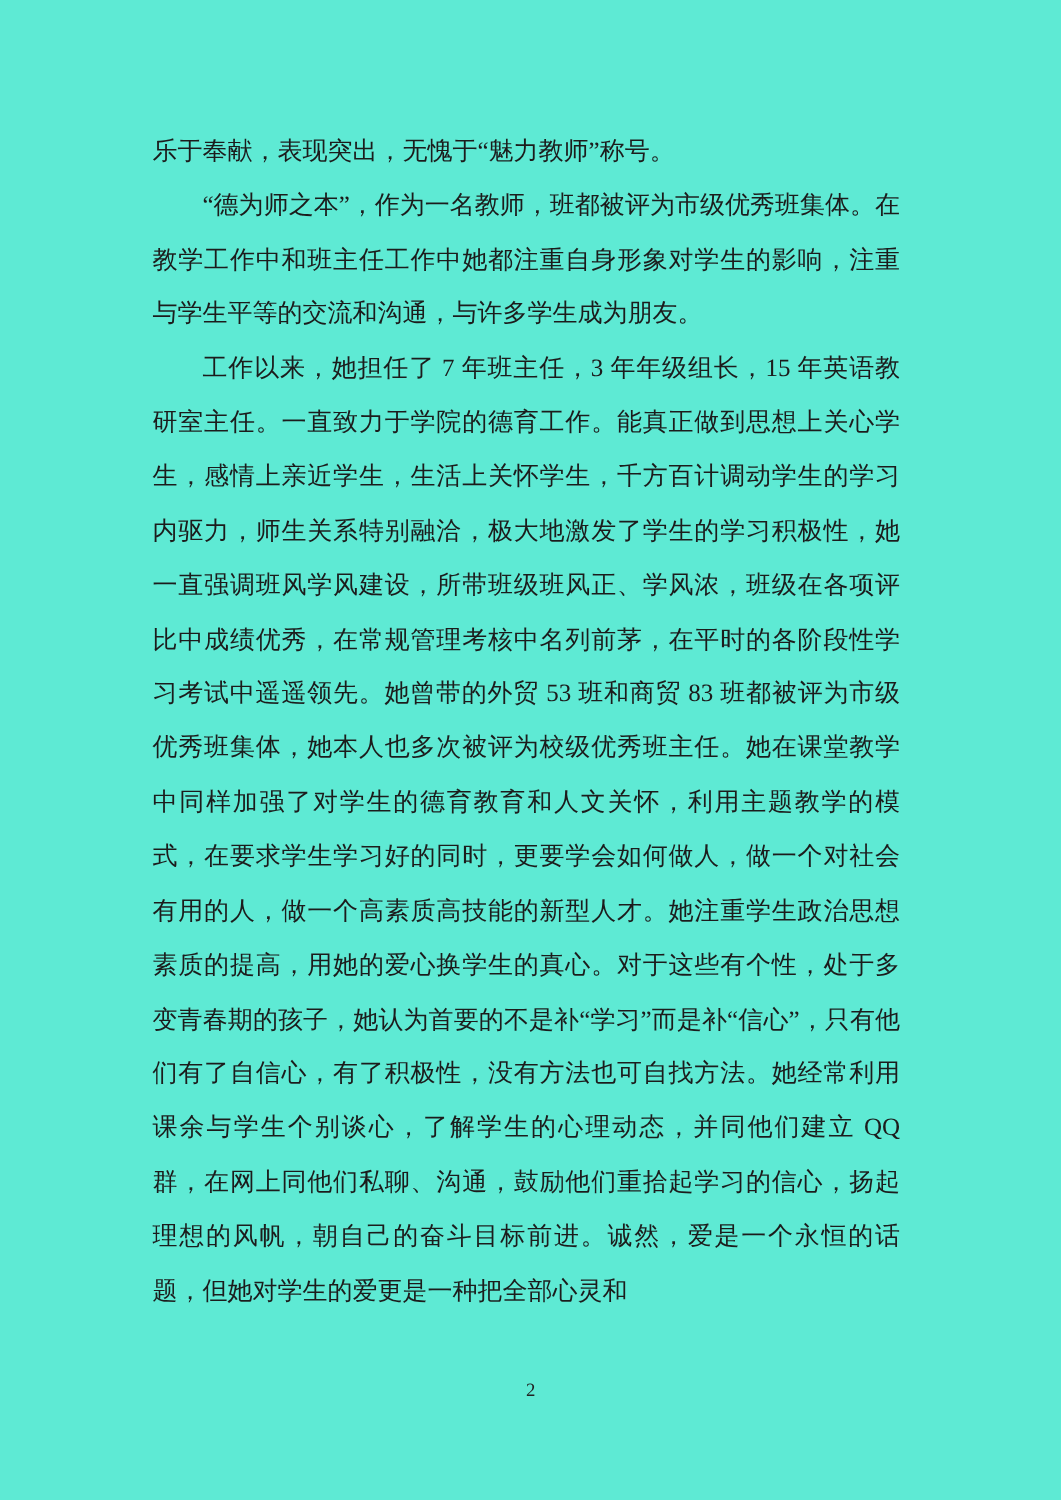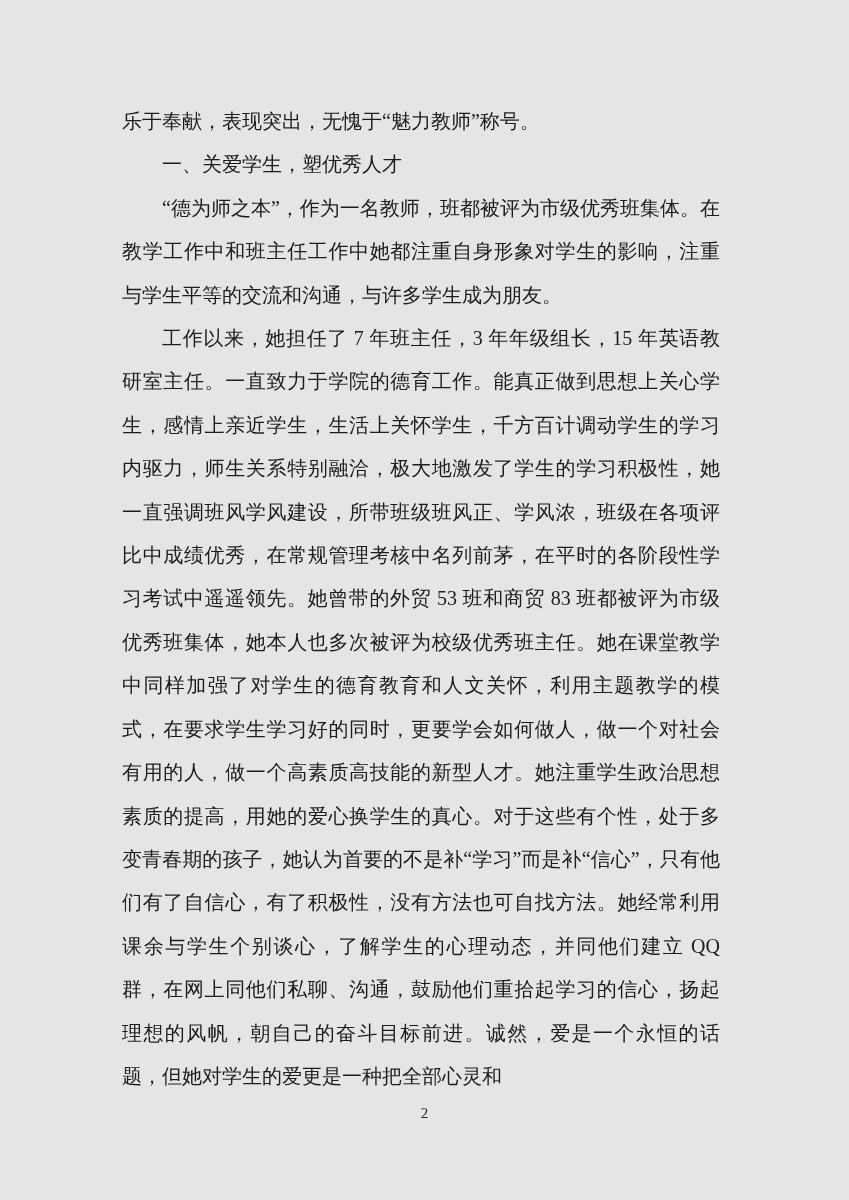--- a/index.html
+++ b/index.html
@@ -4,21 +4,21 @@
 <style>
   html, body {
     margin: 0;
     padding: 0;
     background: #ffffff;
   }
   .page {
     position: relative;
     width: 849px;
     height: 1200px;
-    background: #e5e5e5;
+    background: #5eead4;
     overflow: hidden;
     font-family: "Liberation Serif", "DejaVu Serif", serif;
     color: #1c1c1c;
   }
   .body-text {
     position: absolute;
     left: 122px;
     top: 100px;
     width: 598px;
     font-size: 20px;
@@ -52,18 +52,17 @@
     font-size: 15px;
     color: #222222;
   }
 </style>
 </head>
 <body>
 
 <div class="page">
   <div class="body-text">
     <p class="para-continuation">乐于奉献，表现突出，无愧于“魅力教师”称号。</p>
-    <h2 class="section-heading">一、关爱学生，塑优秀人才</h2>
     <p class="para">“德为师之本”，作为一名教师，班都被评为市级优秀班集体。在教学工作中和班主任工作中她都注重自身形象对学生的影响，注重与学生平等的交流和沟通，与许多学生成为朋友。</p>
     <p class="para">工作以来，她担任了 7 年班主任，3 年年级组长，15 年英语教研室主任。一直致力于学院的德育工作。能真正做到思想上关心学生，感情上亲近学生，生活上关怀学生，千方百计调动学生的学习内驱力，师生关系特别融洽，极大地激发了学生的学习积极性，她一直强调班风学风建设，所带班级班风正、学风浓，班级在各项评比中成绩优秀，在常规管理考核中名列前茅，在平时的各阶段性学习考试中遥遥领先。她曾带的外贸 53 班和商贸 83 班都被评为市级优秀班集体，她本人也多次被评为校级优秀班主任。她在课堂教学中同样加强了对学生的德育教育和人文关怀，利用主题教学的模式，在要求学生学习好的同时，更要学会如何做人，做一个对社会有用的人，做一个高素质高技能的新型人才。她注重学生政治思想素质的提高，用她的爱心换学生的真心。对于这些有个性，处于多变青春期的孩子，她认为首要的不是补“学习”而是补“信心”，只有他们有了自信心，有了积极性，没有方法也可自找方法。她经常利用课余与学生个别谈心，了解学生的心理动态，并同他们建立 QQ 群，在网上同他们私聊、沟通，鼓励他们重拾起学习的信心，扬起理想的风帆，朝自己的奋斗目标前进。诚然，爱是一个永恒的话题，但她对学生的爱更是一种把全部心灵和</p>
   </div>
   <div class="page-number">2</div>
 </div>
 
 </body></html>

